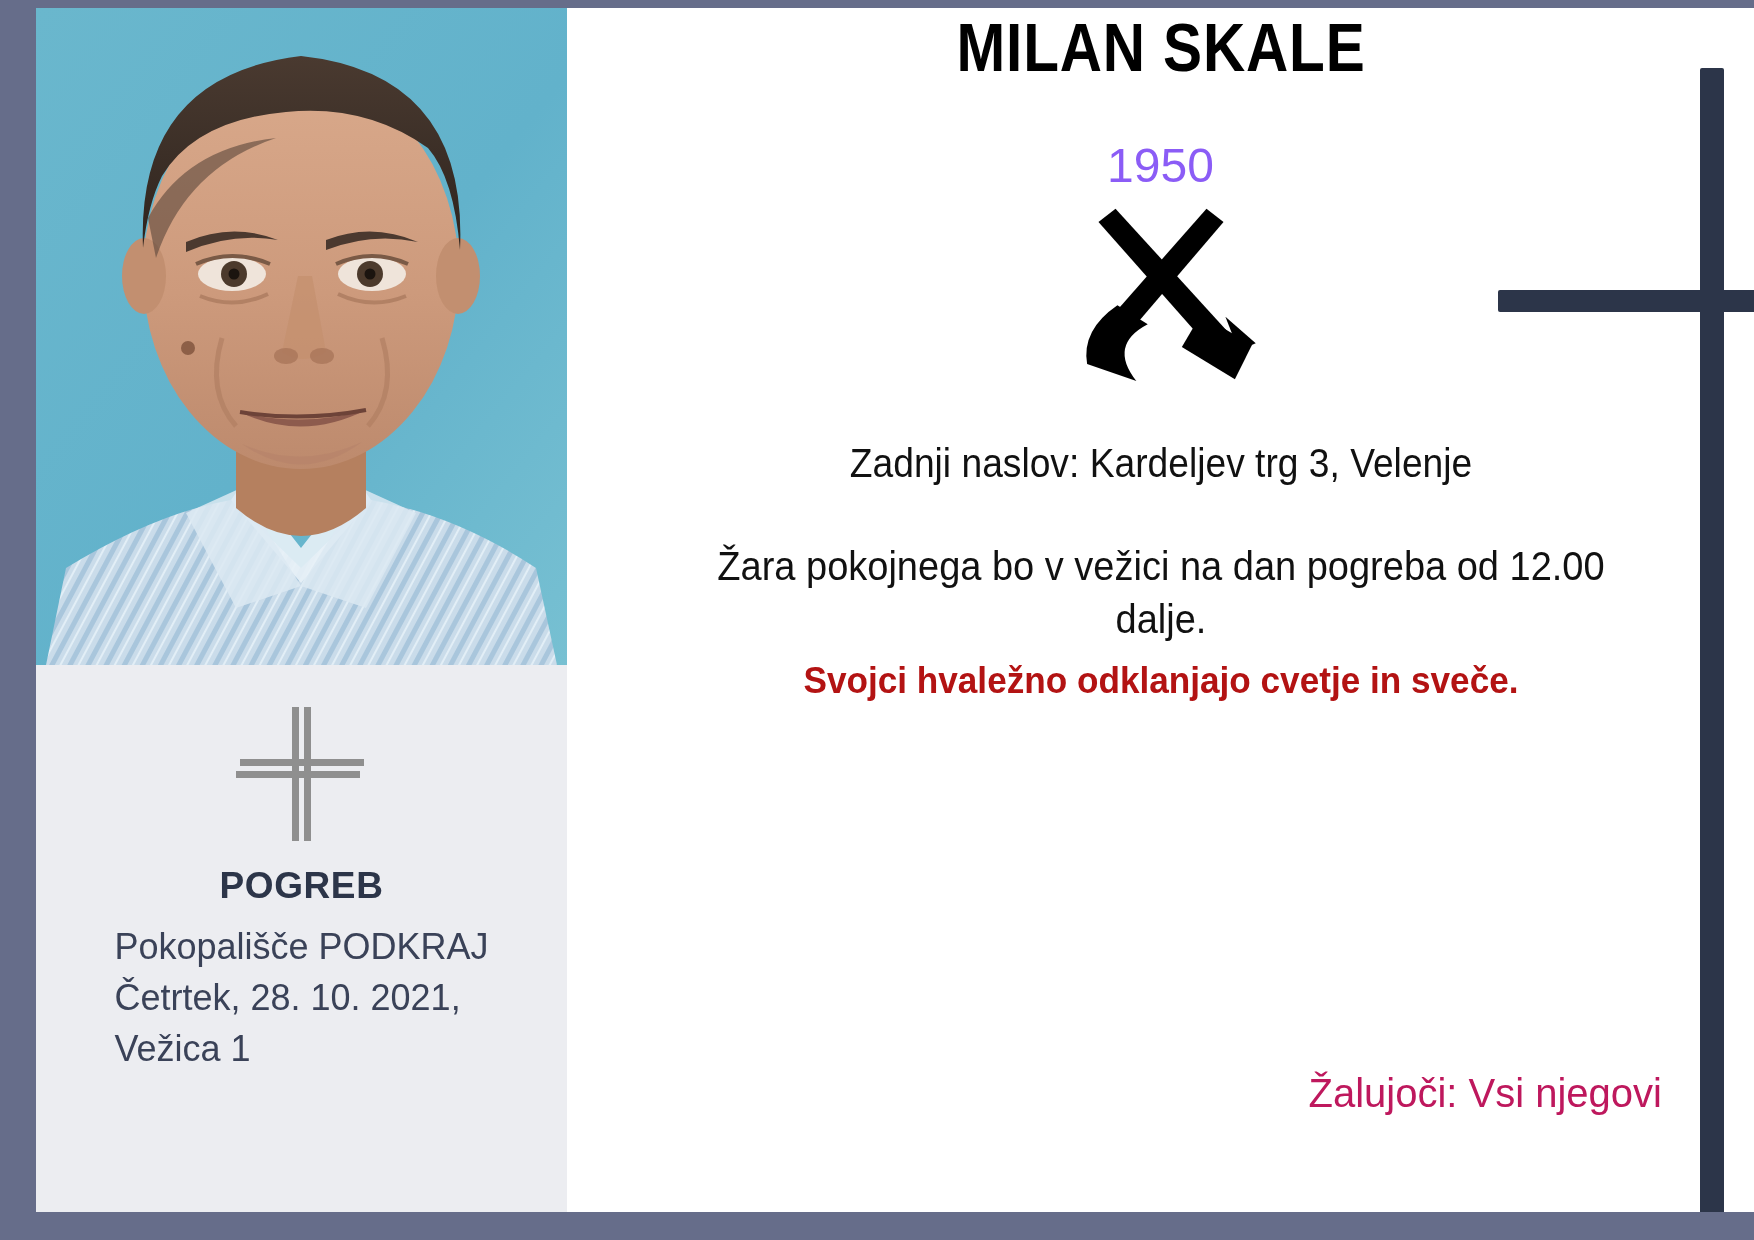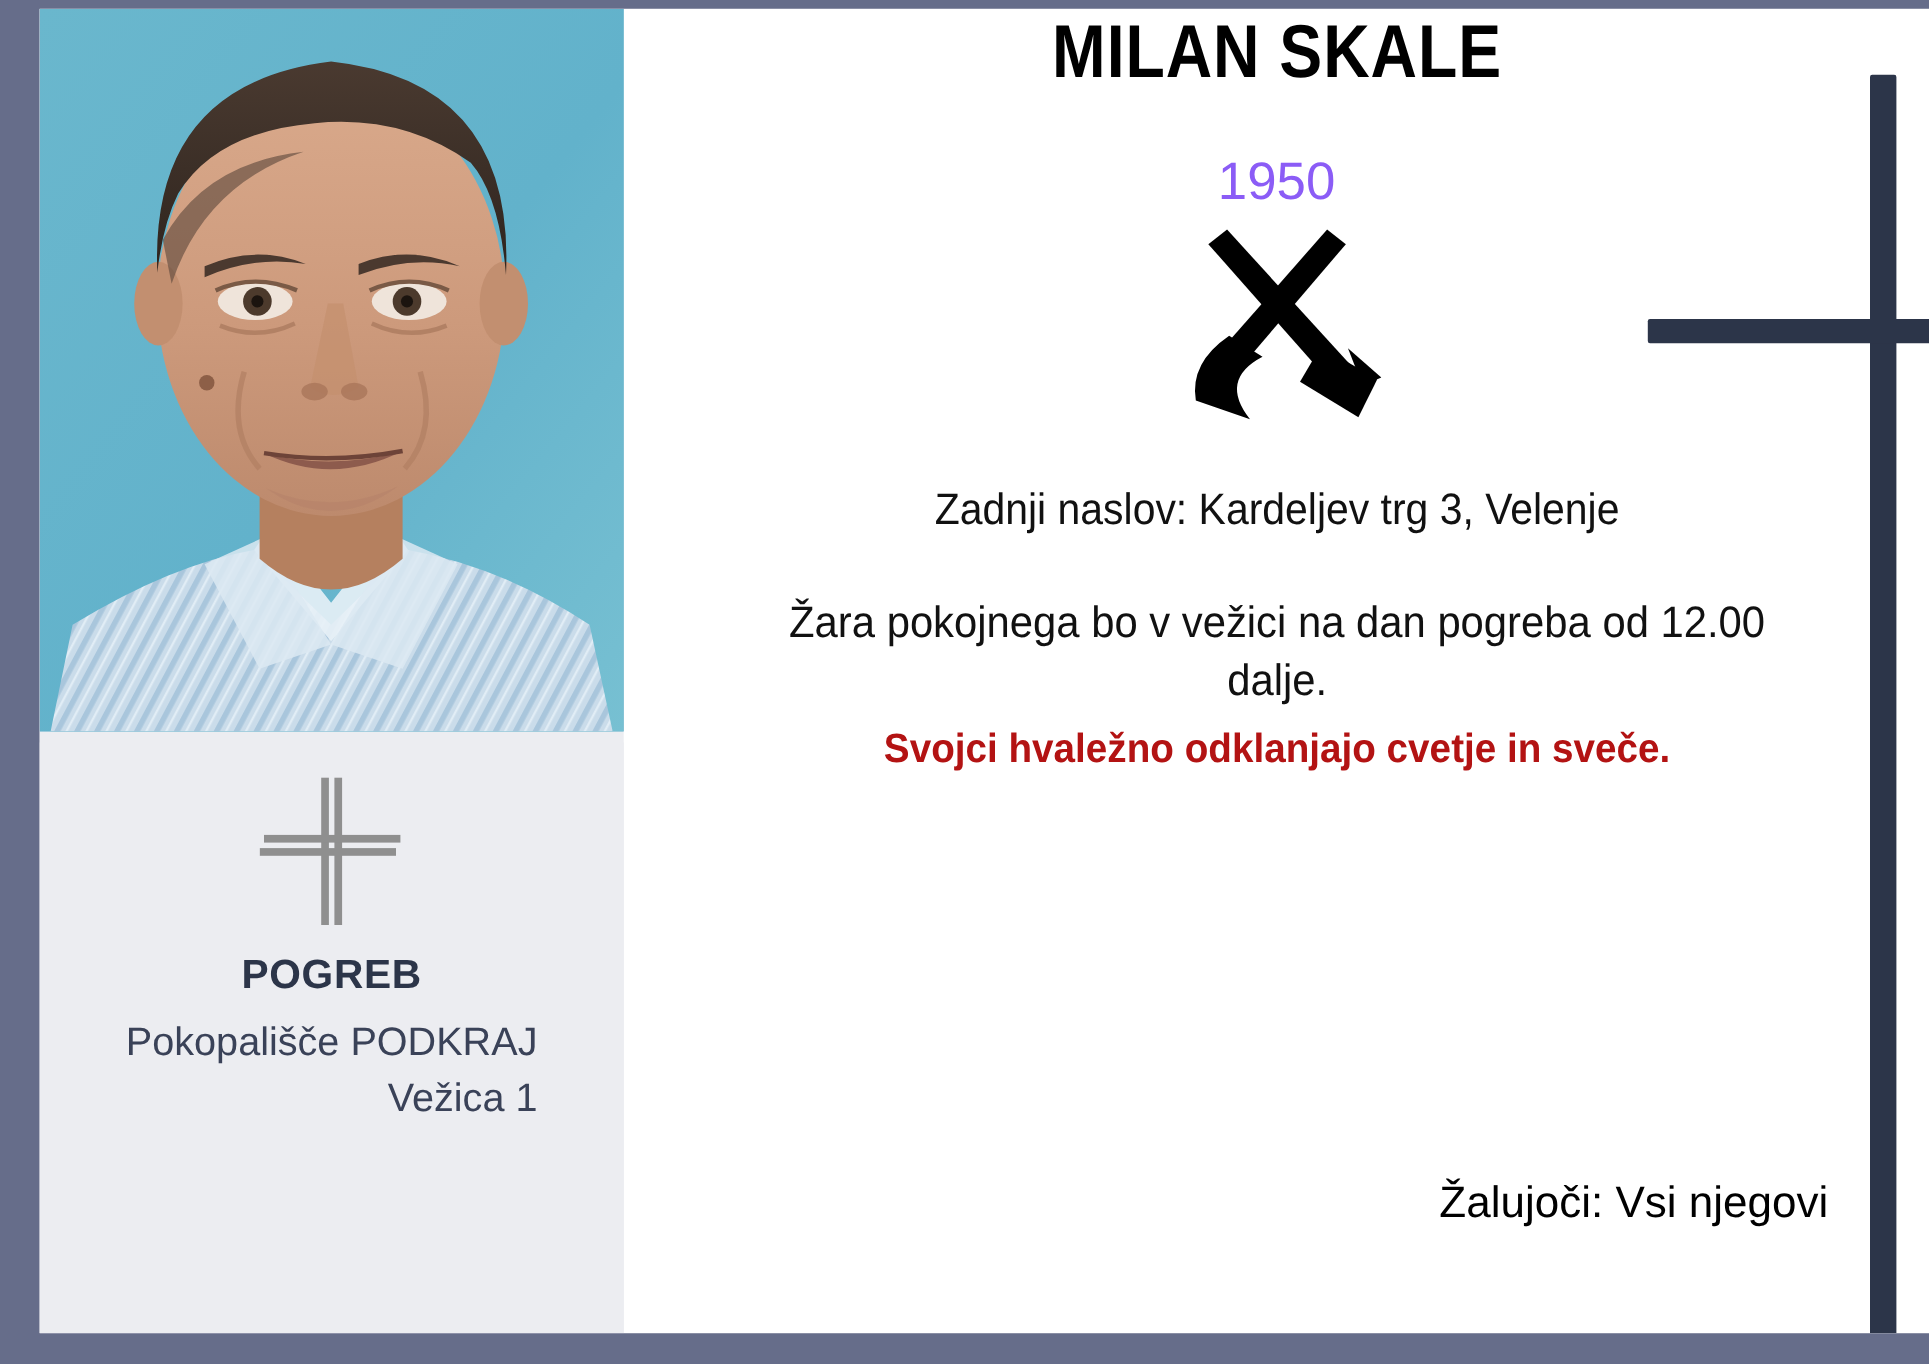--- a/index.html
+++ b/index.html
@@ -77,21 +77,21 @@
   .pogreb-title {
     font-size: 37px;
     font-weight: bold;
     color: #2c3549;
     letter-spacing: 0.6px;
     margin-bottom: 14px;
     text-align: center;
   }
 
   .left-lines {
-    text-align: right;
+    text-align: left;
     color: #3a4258;
     font-size: 36px;
     line-height: 1.42;
     font-weight: 300;
   }
   .left-lines div { white-space: nowrap; }
 
   
   .right-col {
     position: relative;
@@ -184,21 +184,21 @@
     margin: 0;
     transform: scaleX(0.95);
   }
 
   .mourners {
     position: absolute;
     right: 92px;
     bottom: 96px;
     z-index: 4;
     font-size: 40px;
-    color: #000000;
+    color: #be185d;
     font-weight: 300;
     white-space: nowrap;
   }
 </style>
 </head>
 <body>
 
 <div class="obituary-frame">
   <div class="card">
 
@@ -291,20 +291,21 @@
               <rect x="4" y="58" width="124" height="7"></rect>
               <rect x="0" y="70" width="124" height="7"></rect>
             </g>
           </svg>
         </div>
 
         <div class="pogreb-title">POGREB</div>
 
         <div class="left-lines">
           <div>Pokopališče PODKRAJ</div>
+          <div>Četrtek, 28. 10. 2021,</div>
           <div>Vežica 1</div>
         </div>
       </div>
     </div>
 
     <div class="right-col">
 
       <div class="big-cross">
         <div class="v-bar"></div>
         <div class="h-bar"></div>

